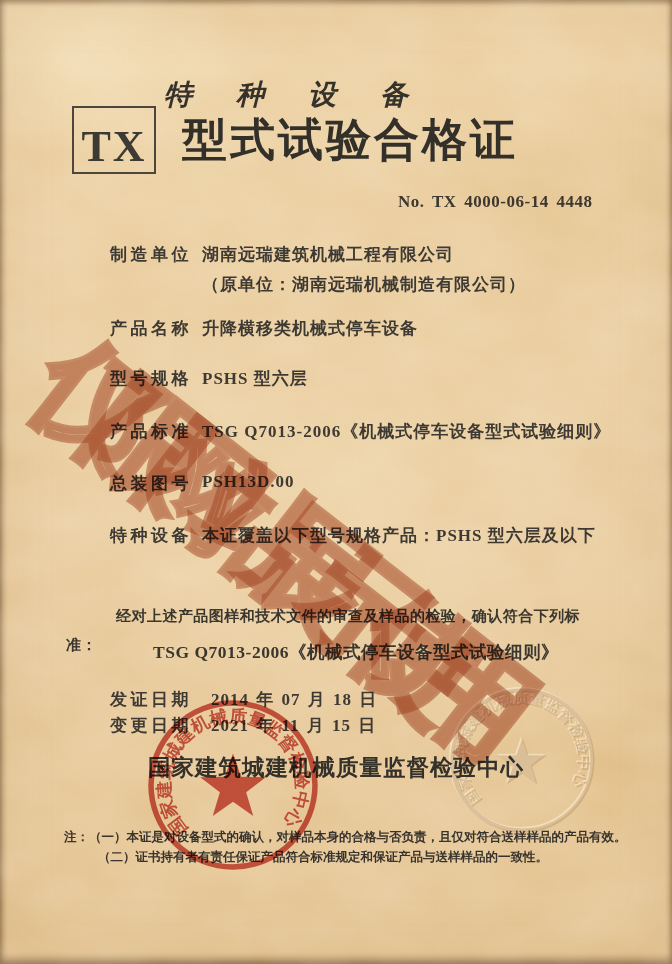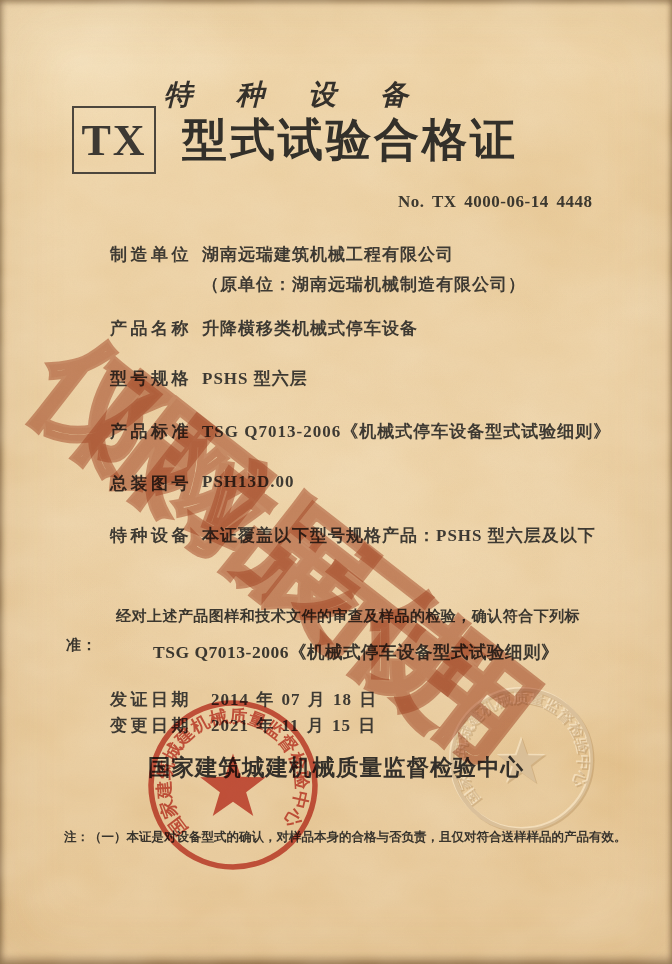--- a/index.html
+++ b/index.html
@@ -24,21 +24,21 @@
       inset -3px 0 4px rgba(70,40,10,.18),
       inset 0 -6px 6px rgba(70,40,10,.38),
       inset 0 0 70px rgba(150,100,40,.14);
   }
   .noise{position:absolute;left:0;top:0;z-index:1;pointer-events:none;}
   .content{position:absolute;inset:0;z-index:2;}
 
   .tx-box{
     position:absolute;left:72px;top:106px;width:80px;height:64px;
     border:2px solid #4c463d;
-    display:flex;align-items:center;justify-content:center;
+    display:flex;align-items:flex-end;justify-content:center;
     font-size:44px;font-weight:700;letter-spacing:2px;color:#3d3933;
   }
   .type-label{
     position:absolute;left:120px;top:76px;width:460px;text-align:left;
     font-size:28px;font-weight:700;letter-spacing:44px;text-indent:44px;color:#35312b;font-style:italic;
   }
   .main-title{
     position:absolute;left:120px;top:110px;width:460px;text-align:center;
     font-size:45px;font-weight:700;letter-spacing:3px;color:#33302a;
   }
@@ -176,20 +176,21 @@
       <span class="dval">2014 年 07 月 18 日</span>
     </div>
     <div class="row r-date2">
       <span class="lab">变更日期</span>
       <span class="dval">2021 年 11 月 15 日</span>
     </div>
 
     <div class="authority">国家建筑城建机械质量监督检验中心</div>
 
     <div class="note1">注：（一）本证是对设备型式的确认，对样品本身的合格与否负责，且仅对符合送样样品的产品有效。</div>
+    <div class="note2">（二）证书持有者有责任保证产品符合标准规定和保证产品与送样样品的一致性。</div>
   </div>
 
   <div class="watermark">仅限网站展示使用</div>
 
   <svg class="seal-red" width="200" height="200" viewBox="0 0 200 200">
     <defs>
         <path id="sealArc" d="M55.5,144.5 A63,63 0 1 1 144.5,144.5" fill="none"></path>
       </defs>
     <g fill="#c63c31" stroke="#c63c31" opacity="0.8">
       <circle cx="100" cy="100" r="82" fill="none" stroke-width="5.5"></circle>

